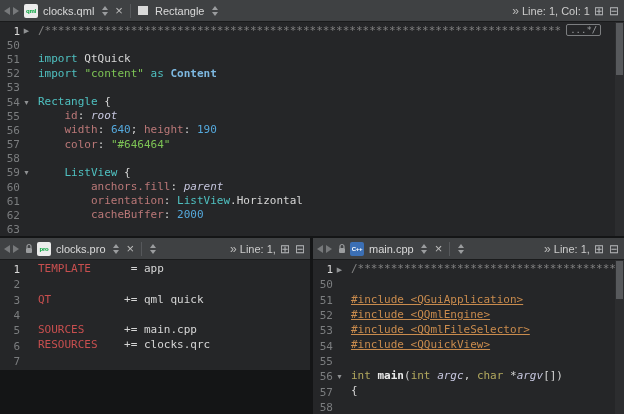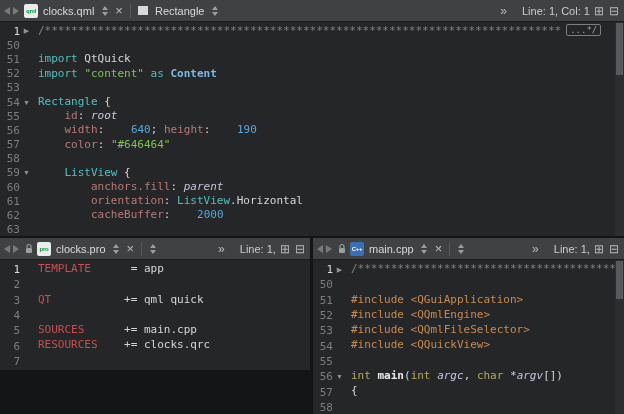--- a/index.html
+++ b/index.html
@@ -34,21 +34,21 @@
   .file-icon.cpp { background:#3b6fb5; color:#ffffff; }
   .file-name { color:#dadada; padding:0 2px; }
   .updown { display:inline-flex; flex-direction:column; align-items:center; justify-content:center; gap:2px; width:11px; }
   .updown .up   { width:0;height:0;border-left:3px solid transparent;border-right:3px solid transparent;border-bottom:4px solid #9b9d9f; }
   .updown .down { width:0;height:0;border-left:3px solid transparent;border-right:3px solid transparent;border-top:4px solid #9b9d9f; }
   .close-x { color:#bcbcbc; font-size:13px; line-height:13px; padding:0 2px; }
   .tsep { width:1px; height:14px; background:#56585b; margin:0 2px; flex:0 0 1px; }
   .rect-icon { width:10px; height:9px; background:#d9d9d9; margin:0 2px; flex:0 0 10px; }
   .spacer { flex:1 1 auto; }
   .overflow-chevron { color:#b9b9b9; font-size:12px; }
-  .cursor-label { color:#cccccc;margin-left:12px; }
+  .cursor-label { color:#cccccc; }
   .winbtn { color:#b5b7b9; font-size:12px; line-height:12px; padding:0 1px; }
   .lock-icon { display:inline-flex; flex:0 0 10px; }
 
   .editor { flex:1 1 auto; display:flex; overflow:hidden; position:relative; background:#252628; }
   .gutter { flex:0 0 34px; overflow:hidden; padding-top:2px; }
   .grow { height:var(--lh); display:flex; align-items:center; }
   .lnum { width:20px; text-align:right; color:#7b7d7f; font:11px "DejaVu Sans Mono", monospace; }
   .grow.cur .lnum { color:#d9d9d9; }
   .fold { width:13px; text-align:center; color:#8f9193; font-size:7px; }
   .codearea { flex:1 1 auto; overflow:hidden; padding:2px 0 0 4px; }
@@ -60,25 +60,25 @@
   }
   .scrollbar { position:absolute; right:0; top:0; bottom:0; width:9px; background:#2c2d2f; }
   .thumb { position:absolute; left:1px; right:1px; background:#57595c; }
 
   .tk-plain   { color:#d6d6d6; }
   .tk-kw      { color:#4fc0c0; }
   .tk-type    { color:#4fc0c0; }
   .tk-qtype   { color:#7db8e0;font-weight:bold; }
   .tk-str     { color:#7dc455; }
   .tk-prop    { color:#bb7878; }
-  .tk-num     { color:#55a9dd;margin-left:20px; }
+  .tk-num     { color:#55a9dd; }
   .tk-id      { color:#c6c6de; font-style:italic; }
   .tk-comment { color:#828282; }
   .tk-var     { color:#c84f4f; }
-  .tk-pp      { color:#c98b4d; }
+  .tk-pp      { color:#c98b4d;text-decoration:underline; }
   .tk-kw2     { color:#b3a95e; }
   .tk-fn      { color:#eaeaea; font-weight:bold; }
 </style>
 </head>
 <body>
 
 <div class="pane" id="pane-top" style="--lh:14.2px">
   <div class="toolbar">
     <span class="tri tri-left"></span>
     <span class="tri tri-right"></span>

